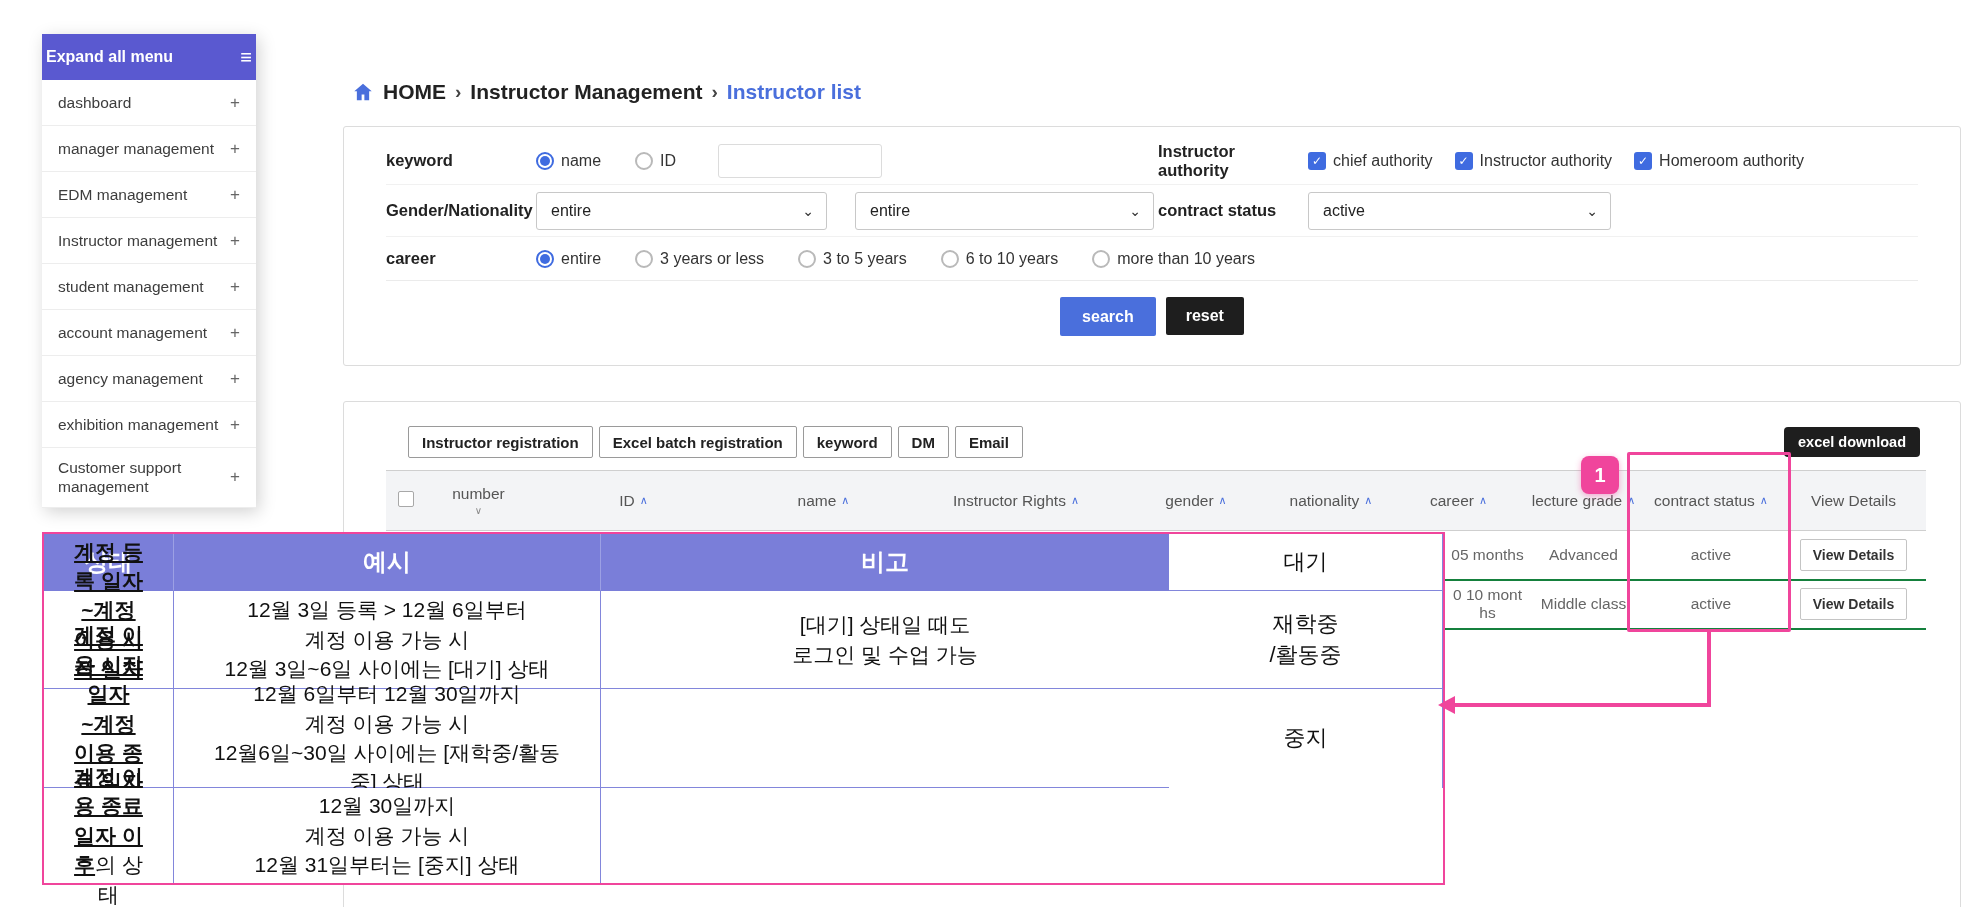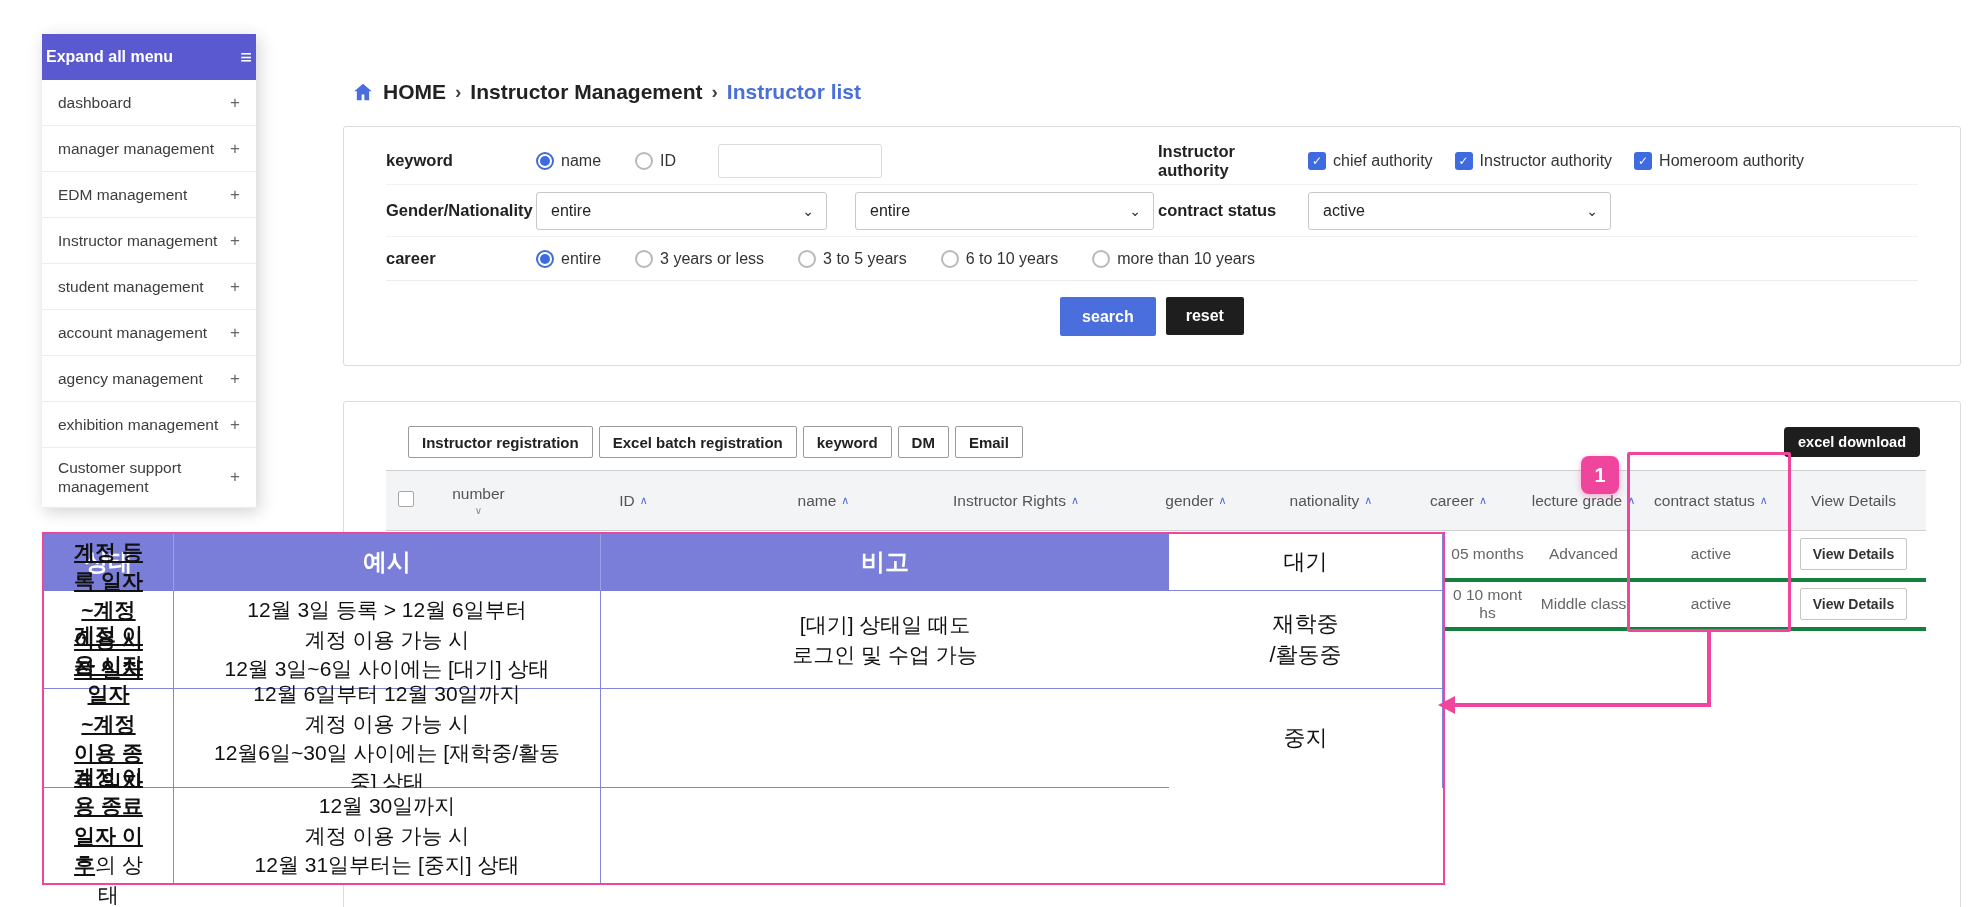--- a/index.html
+++ b/index.html
@@ -61,21 +61,21 @@
   .table-panel { position:absolute; left:343px; top:401px; width:1618px; height:520px;
                  border:1px solid #dcdcdc; border-radius:3px; background:#fff; }
   .toolbar { position:absolute; left:42px; top:24px; display:flex; gap:6px;margin-left:22px; }
   .tb-btn { height:32px; padding:0 13px; background:#fff; border:1px solid #9a9a9a; border-radius:2px;
             font-weight:700; font-size:15px; color:#222; cursor:pointer; white-space:nowrap; }
   .excel-btn { position:absolute; right:40px; top:25px; height:30px; padding:0 14px; background:#1e1e1e;
                color:#fff; font-weight:700; font-size:14.5px; border:none; border-radius:4px; cursor:pointer; }
   .data-table { position:absolute; left:42px; top:68px; width:1540px; border-collapse:collapse; table-layout:fixed; }
   .data-table thead th { height:60px; background:#f3f4f6; border-top:1px solid #cfcfcf; border-bottom:1px solid #cfcfcf;
                          font-size:15.5px; font-weight:400; color:#555; text-align:center; vertical-align:middle; }
-  .data-table tbody td { height:49px; border-bottom:4px solid #15803d; text-align:center; vertical-align:middle;
+  .data-table tbody td { height:49px; border-bottom:2px solid #15803d; text-align:center; vertical-align:middle;
                          font-size:15.5px; color:#666; background:#fff; }
   .sort-caret { color:#4a6fdc; font-size:11px; margin-left:5px; position:relative; top:-2px; }
   .th-stack { display:flex; flex-direction:column; align-items:center; line-height:1.1; }
   .num-caret { color:#888; font-size:10px; margin-top:2px; }
   .hdr-cb { width:16px; height:16px; border:1px solid #a8a8a8; border-radius:2px; background:#fff; display:inline-block; }
   .vd-btn { background:#fff; border:1px solid #c4c4c4; border-radius:2px; padding:7px 12px; font-size:14px;
             font-weight:700; color:#333; cursor:pointer; white-space:nowrap; }
   .career-cell { padding-left:58px; }
   .pre { white-space:pre-line; }
 

